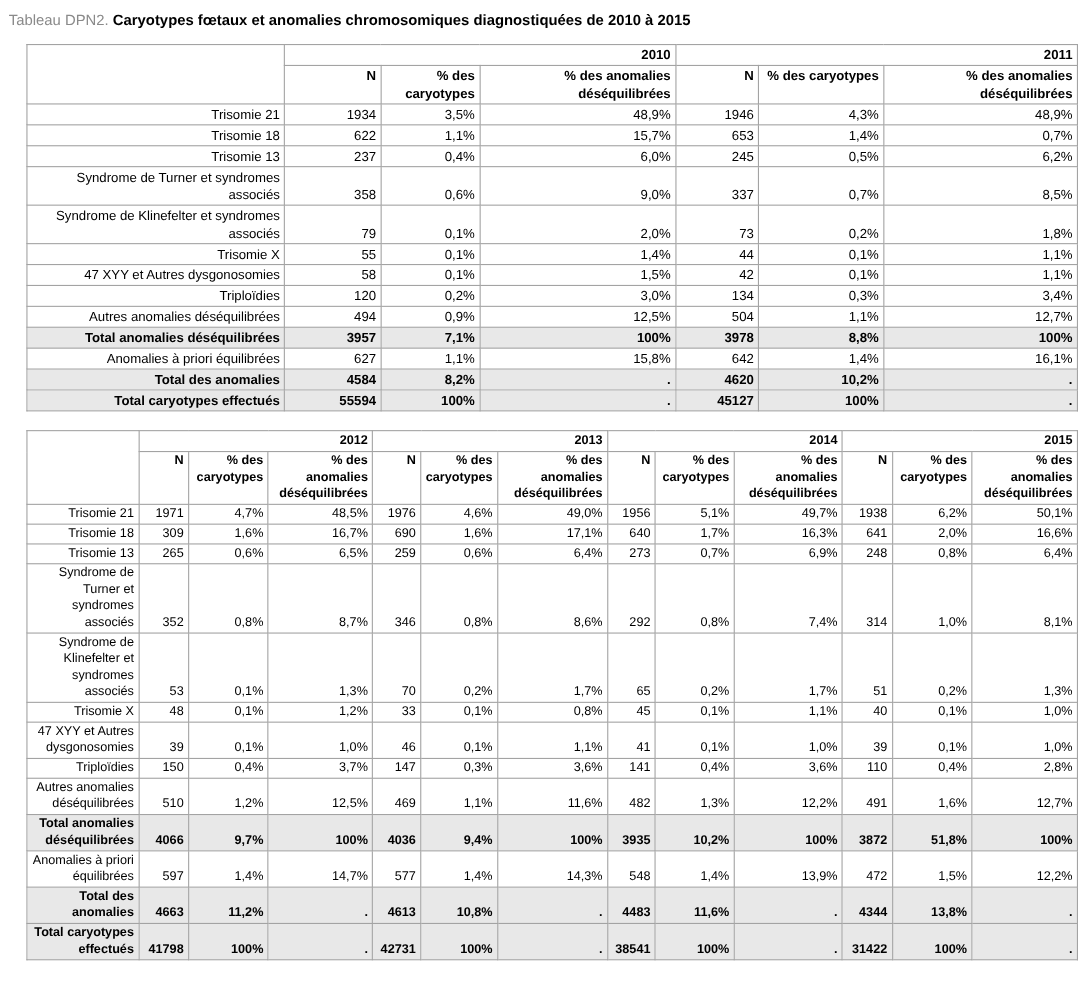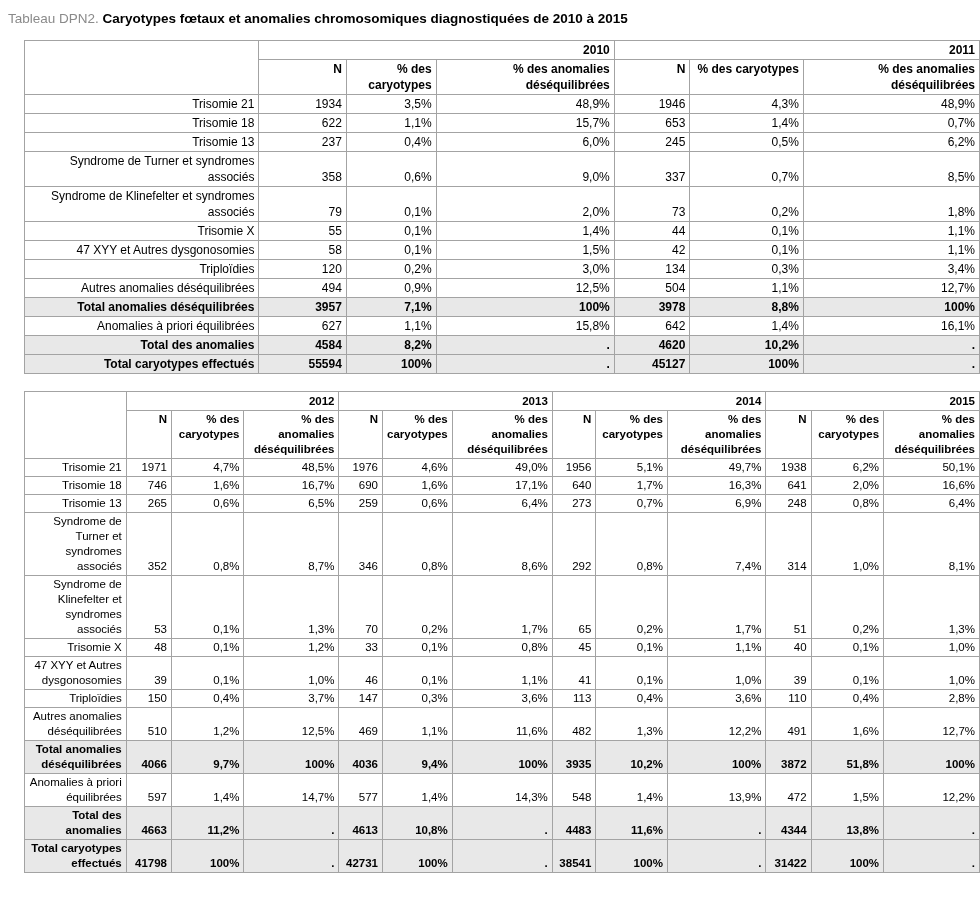--- a/index.html
+++ b/index.html
@@ -249,21 +249,21 @@
             <td>49,0%</td>
             <td>1956</td>
             <td>5,1%</td>
             <td>49,7%</td>
             <td>1938</td>
             <td>6,2%</td>
             <td>50,1%</td>
           </tr>
           <tr>
             <td class="label">Trisomie 18</td>
-            <td>746</td>
+            <td>309</td>
             <td>1,6%</td>
             <td>16,7%</td>
             <td>690</td>
             <td>1,6%</td>
             <td>17,1%</td>
             <td>640</td>
             <td>1,7%</td>
             <td>16,3%</td>
             <td>641</td>
             <td>2,0%</td>
@@ -345,21 +345,21 @@
             <td>1,0%</td>
           </tr>
           <tr>
             <td class="label">Triploïdies</td>
             <td>150</td>
             <td>0,4%</td>
             <td>3,7%</td>
             <td>147</td>
             <td>0,3%</td>
             <td>3,6%</td>
-            <td>113</td>
+            <td>141</td>
             <td>0,4%</td>
             <td>3,6%</td>
             <td>110</td>
             <td>0,4%</td>
             <td>2,8%</td>
           </tr>
           <tr>
             <td class="label">Autres anomalies déséquilibrées</td>
             <td>510</td>
             <td>1,2%</td>

